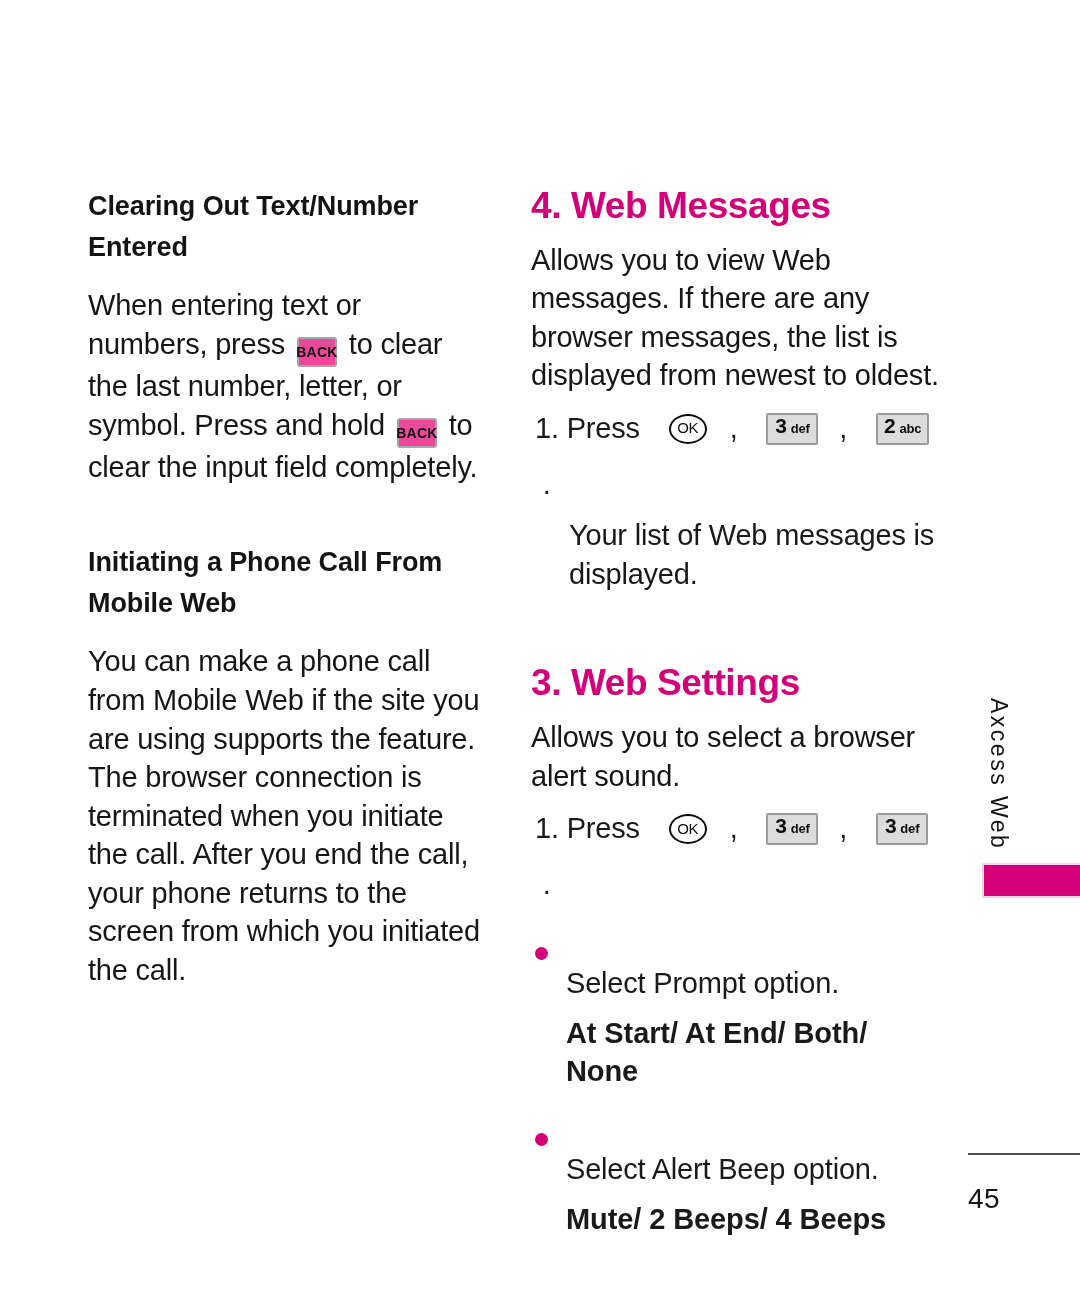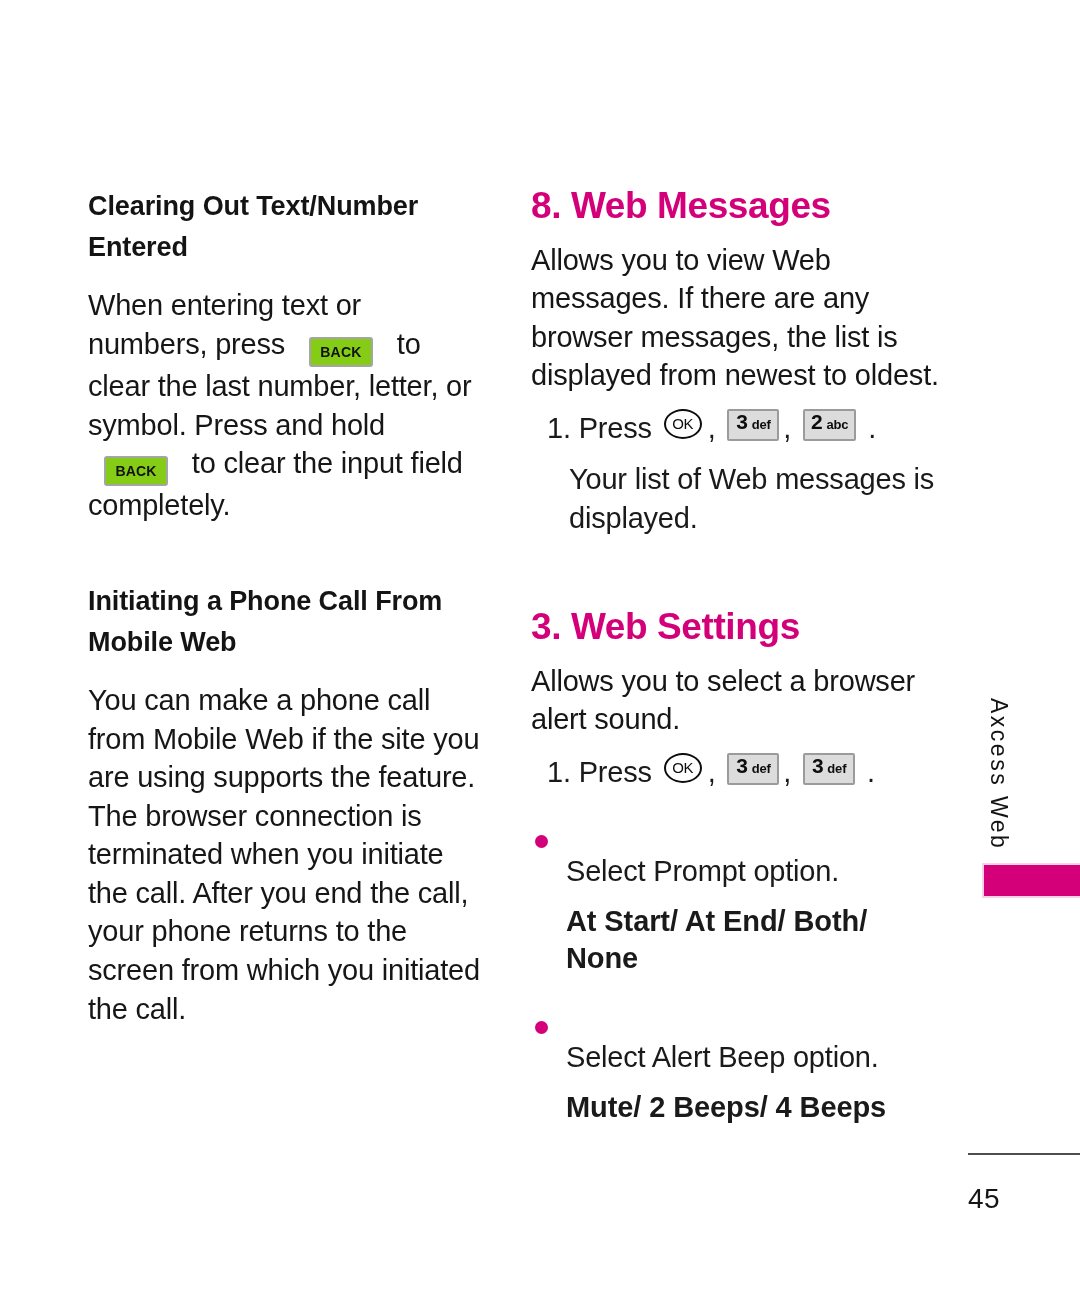--- a/index.html
+++ b/index.html
@@ -57,24 +57,25 @@
     line-height: 1.1;
     color: #D4007A;
     margin: 0 0 14px 0;
   }
   .big-head.spaced { margin-top: 70px; }
 
   .step {
     font-size: 29px;
     line-height: 1.35;
     letter-spacing: -0.2px;
-    margin: 14px 0 0 16px;
+    margin: 14px 0 0 4px;
     display: flex;
+    align-items: center;
     flex-wrap: wrap;
-    gap: 0;
+    gap: 17px;
   }
   .step .lead { white-space: pre; }
   .step .comma { white-space: pre; }
 
   .indent-note {
     font-size: 29px;
     line-height: 1.33;
     letter-spacing: -0.2px;
     margin: 12px 0 0 38px;
   }
@@ -106,31 +107,31 @@
     letter-spacing: -0.1px;
     margin: 12px 0 0 35px;
   }
 
   
   .key-back {
     display: inline-flex;
     align-items: center;
     justify-content: center;
     box-sizing: border-box;
-    width: 64px;
+    width: 40px;
     height: 30px;
-    background: #84cc16;
+    background: #ec4899;
     border: 2px solid #a5a5a5;
     border-radius: 3px;
     font-size: 14px;
     font-weight: bold;
     letter-spacing: 0.2px;
     color: #111;
     vertical-align: -3px;
-    margin: 0 16px;
+    margin: 0 4px;
   }
   .key-num {
     display: inline-flex;
     align-items: baseline;
     justify-content: center;
     box-sizing: border-box;
     height: 32px;
     min-width: 52px;
     padding: 0 6px;
     background: #dcdcdc;
@@ -231,21 +232,21 @@
 
     <p class="body-text"><span>When entering text or numbers, press </span><span class="key-back">BACK</span><span> to clear the last number, letter, or symbol. Press and hold </span><span class="key-back">BACK</span><span> to clear the input field completely.</span></p>
 
     <h2 class="sub-head second">Initiating a Phone Call From Mobile Web</h2>
 
     <p class="body-text">You can make a phone call from Mobile Web if the site you are using supports the feature. The browser connection is terminated when you initiate the call. After you end the call, your phone returns to the screen from which you initiated the call.</p>
   </div>
 
   <div class="col col-right">
 
-    <h1 class="big-head">8. Web Messages</h1>
+    <h1 class="big-head">4. Web Messages</h1>
 
     <p class="body-text">Allows you to view Web messages. If there are any browser messages, the list is displayed from newest to oldest.</p>
 
     <div class="step">
       <span class="lead">1. Press </span>
       <span class="key-ok">OK</span>
       <span class="comma">, </span>
       <span class="key-num">
         <span class="digit">3</span>
         <span class="letters">def</span>

